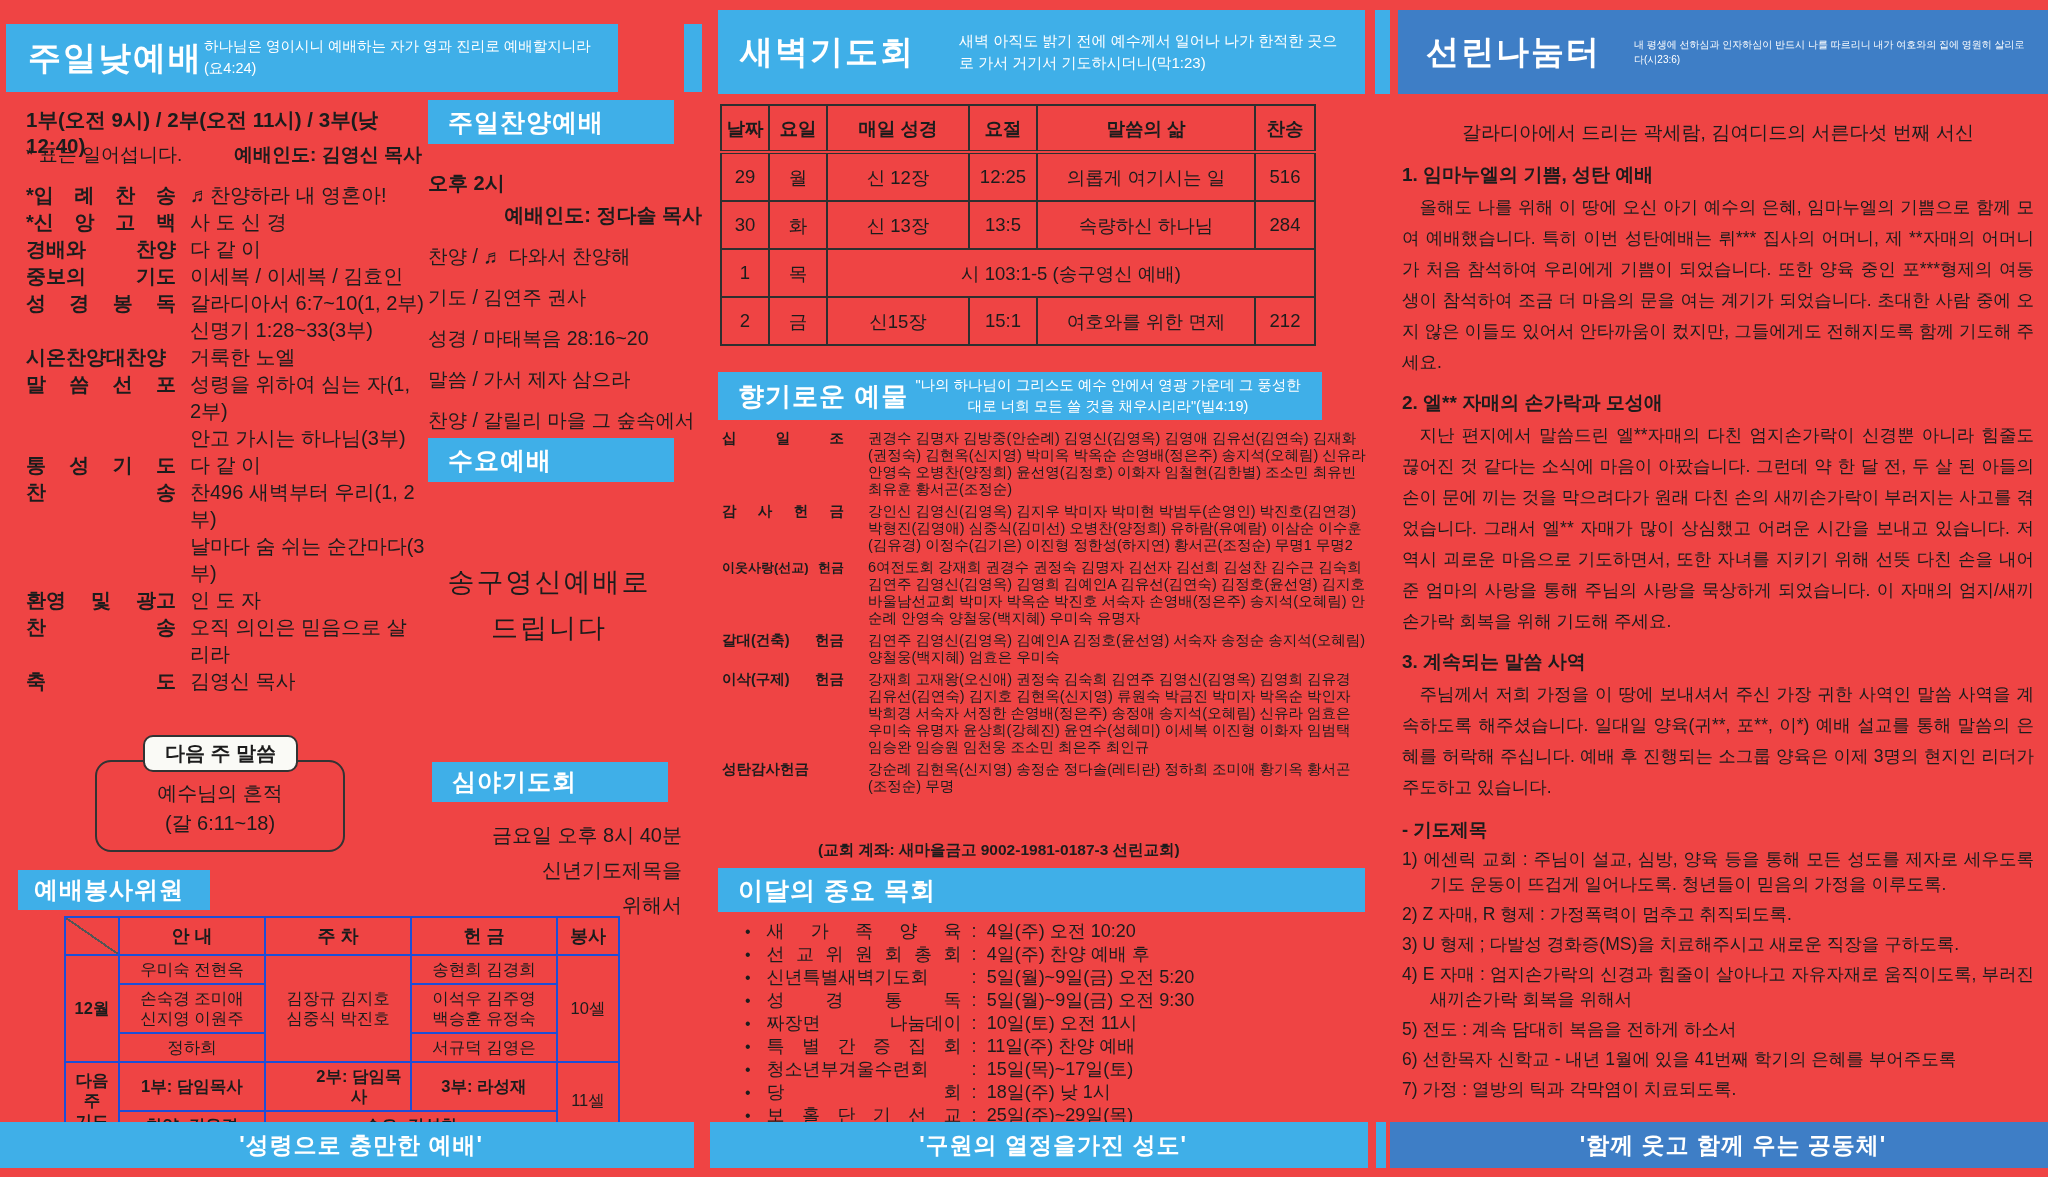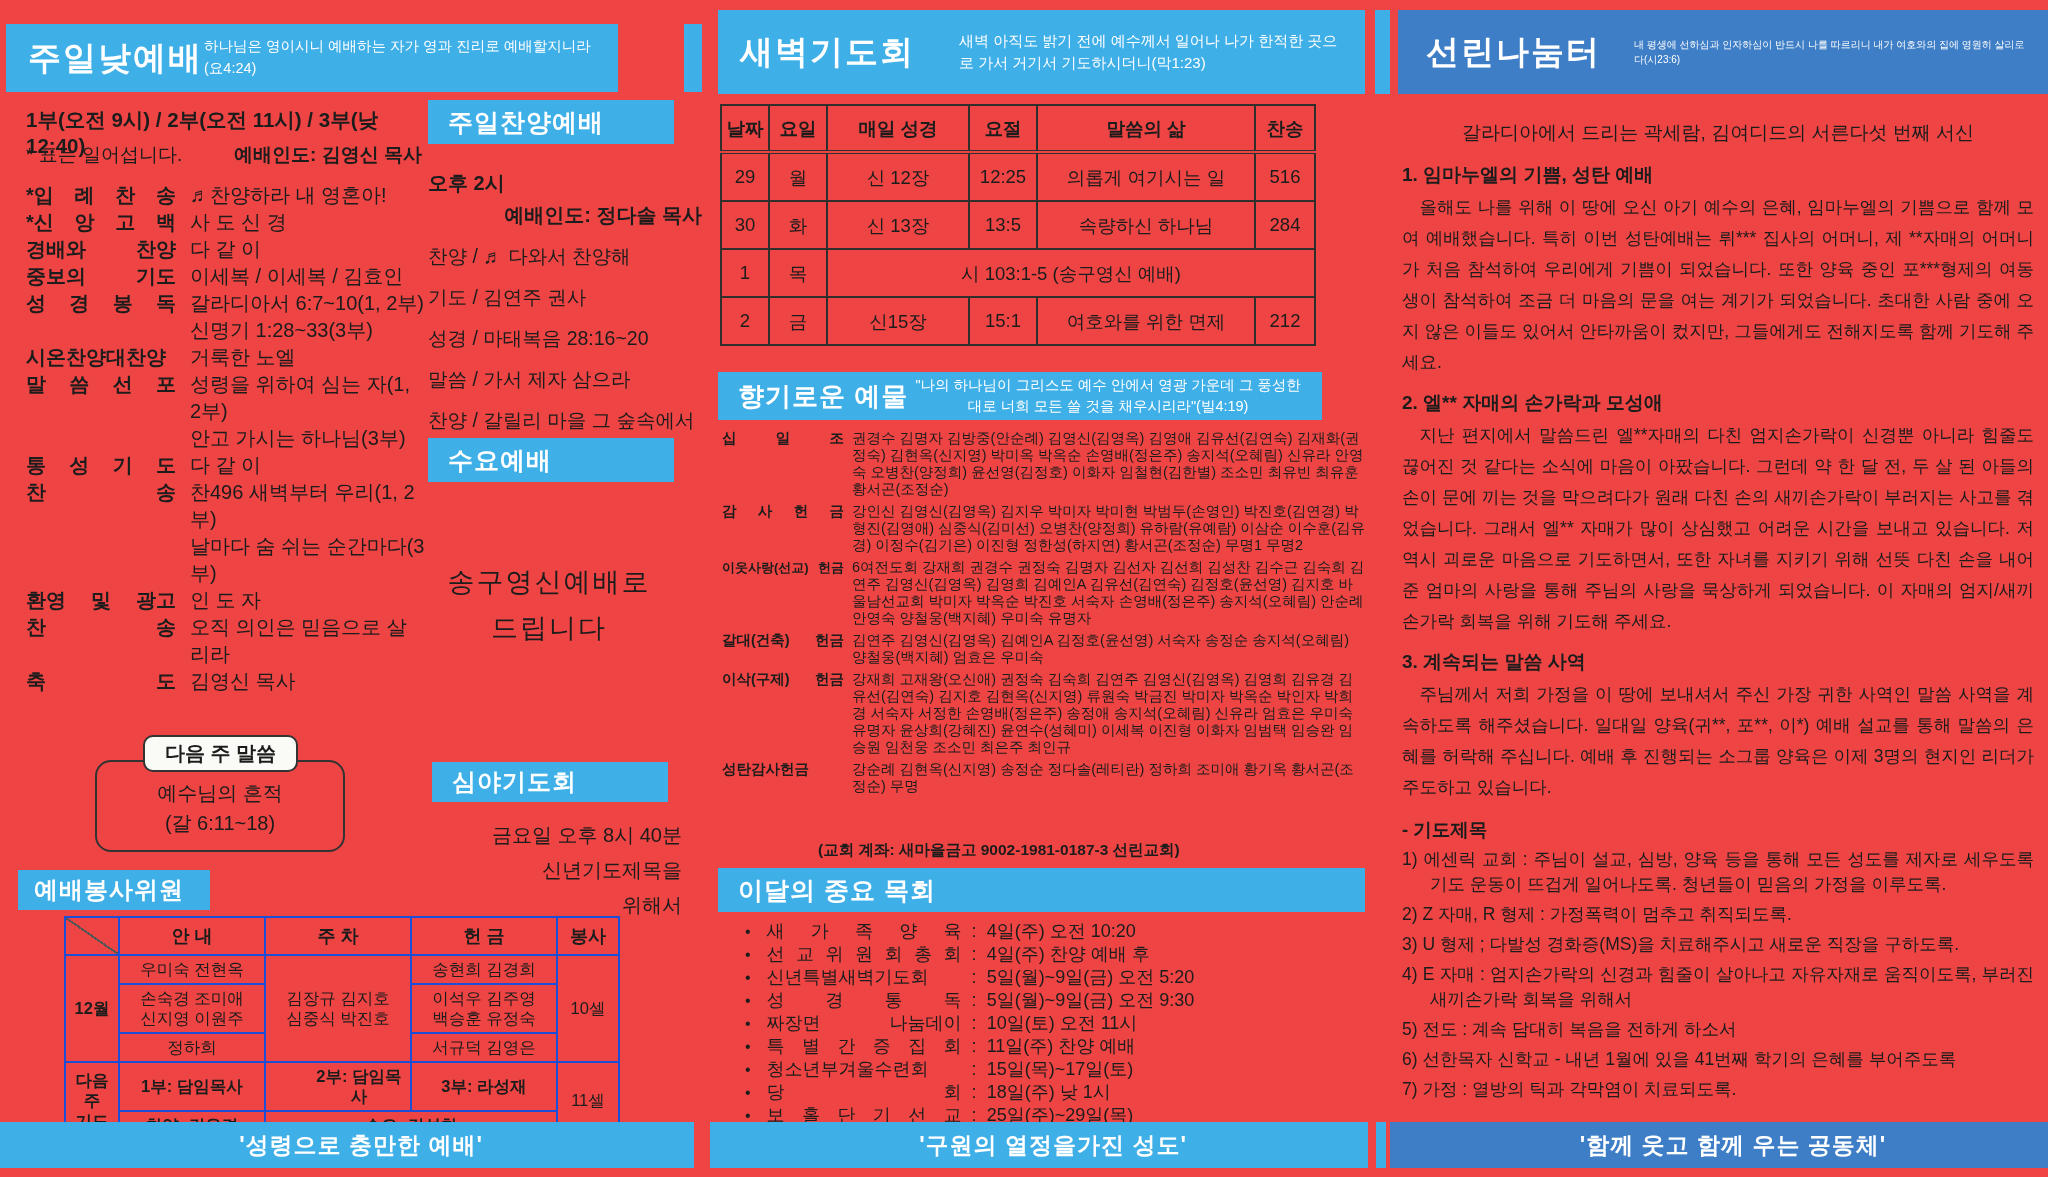--- a/index.html
+++ b/index.html
@@ -35,21 +35,21 @@
   .committee-table th{font-weight:bold;}
   .committee-table .hrow th{height:30px;font-size:18px;}
   .diag{background:linear-gradient(to top right,transparent calc(50% - 1px),#555 calc(50% - 1px),#555 calc(50% + 1px),transparent calc(50% + 1px));}
   
   .dawn-table{position:absolute;left:720px;top:104px;border-collapse:collapse;table-layout:fixed;}
   .dawn-table th,.dawn-table td{border:2px solid #2f2f2f;text-align:center;vertical-align:middle;
       font-size:18.5px;padding:2px 3px;}
   .dawn-table th{height:40px;border-bottom:4px double #2f2f2f;font-weight:bold;}
   .dawn-table td{height:42px;}
   .offerings{position:absolute;left:722px;top:430px;width:644px;display:flex;flex-direction:column;gap:5px;}
-  .off-row{display:flex;gap:8px;}
+  .off-row{display:flex;gap:24px;}
   .off-label{flex:0 0 122px;width:122px;font-weight:bold;font-size:14.5px;line-height:17px;
              text-align:justify;text-align-last:justify;}
   .off-names{flex:1;font-size:14.5px;line-height:17px;}
   .account{position:absolute;left:818px;top:840px;font-size:15.5px;font-weight:bold;}
   .events{position:absolute;left:745px;top:920px;width:620px;display:flex;flex-direction:column;}
   .ev-row{display:flex;align-items:baseline;font-size:18px;line-height:23px;}
   .ev-row::before{content:"•";margin-right:16px;font-size:16px;}
   .ev-name{display:inline-block;width:195px;flex:0 0 195px;text-align:justify;text-align-last:justify;}
   .ev-colon{margin:0 10px;}
   .ev-colon::before{content:":";}

